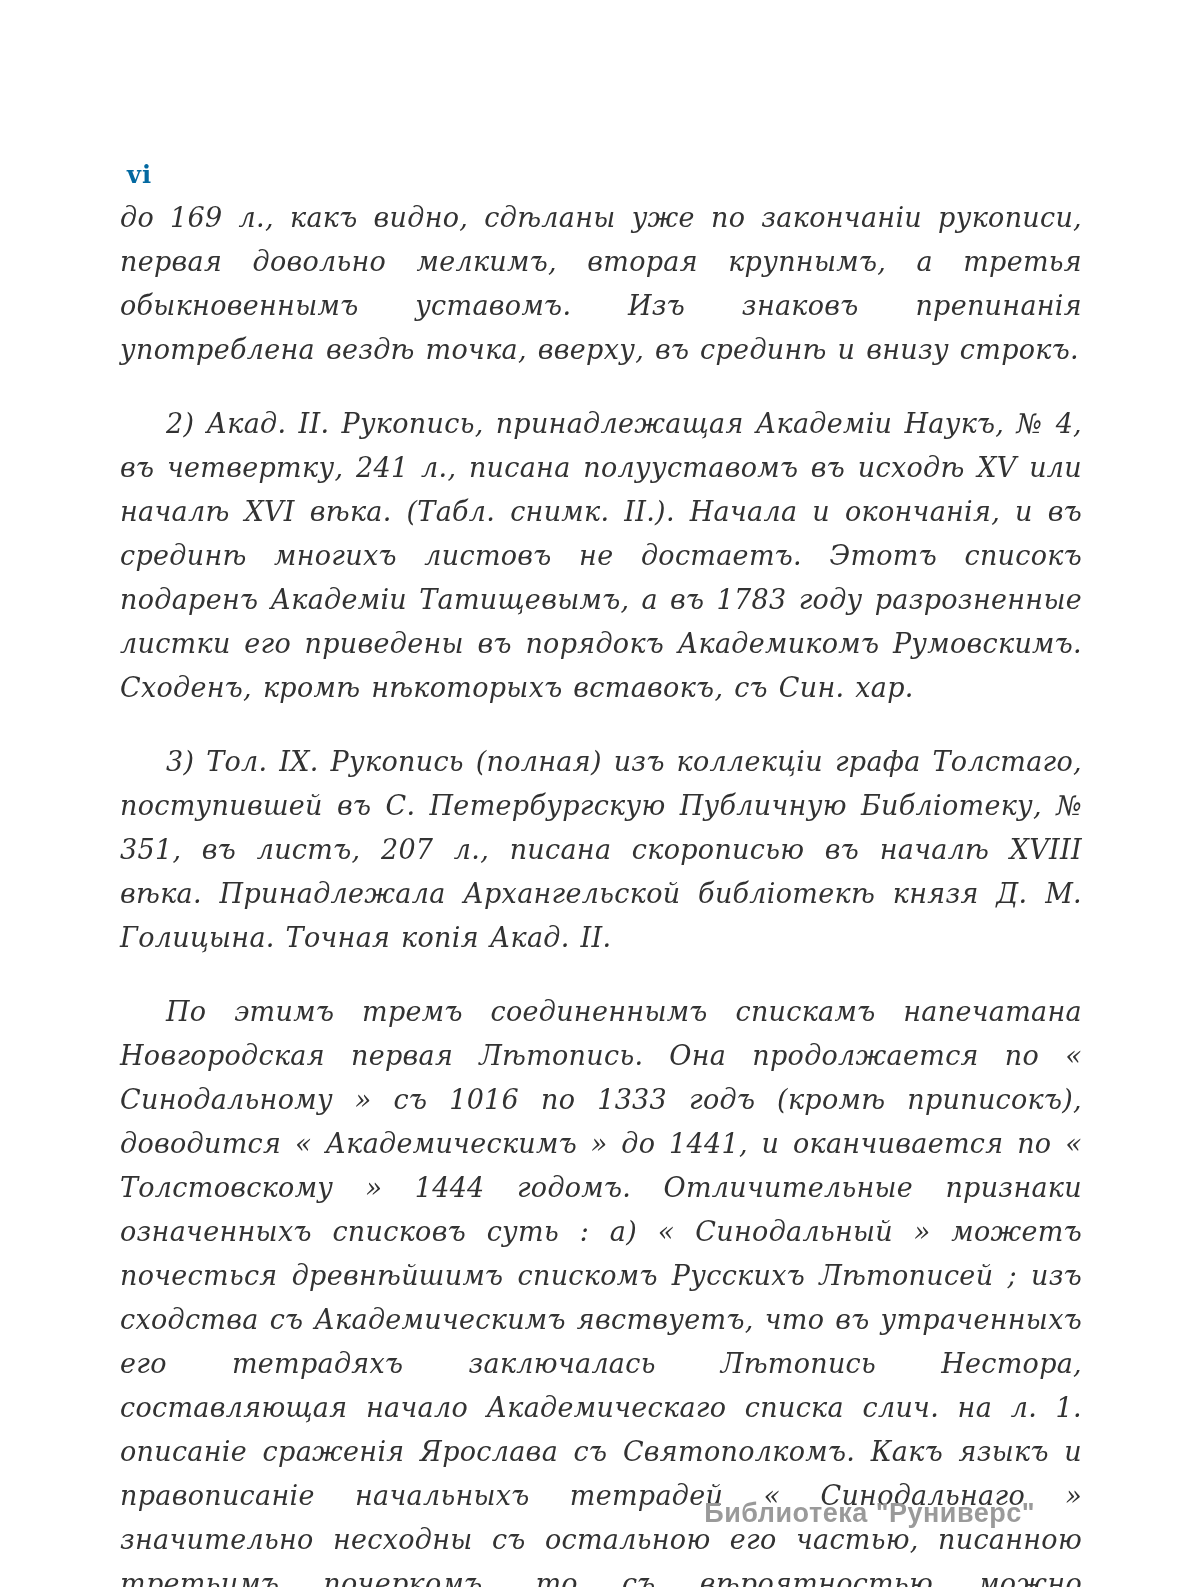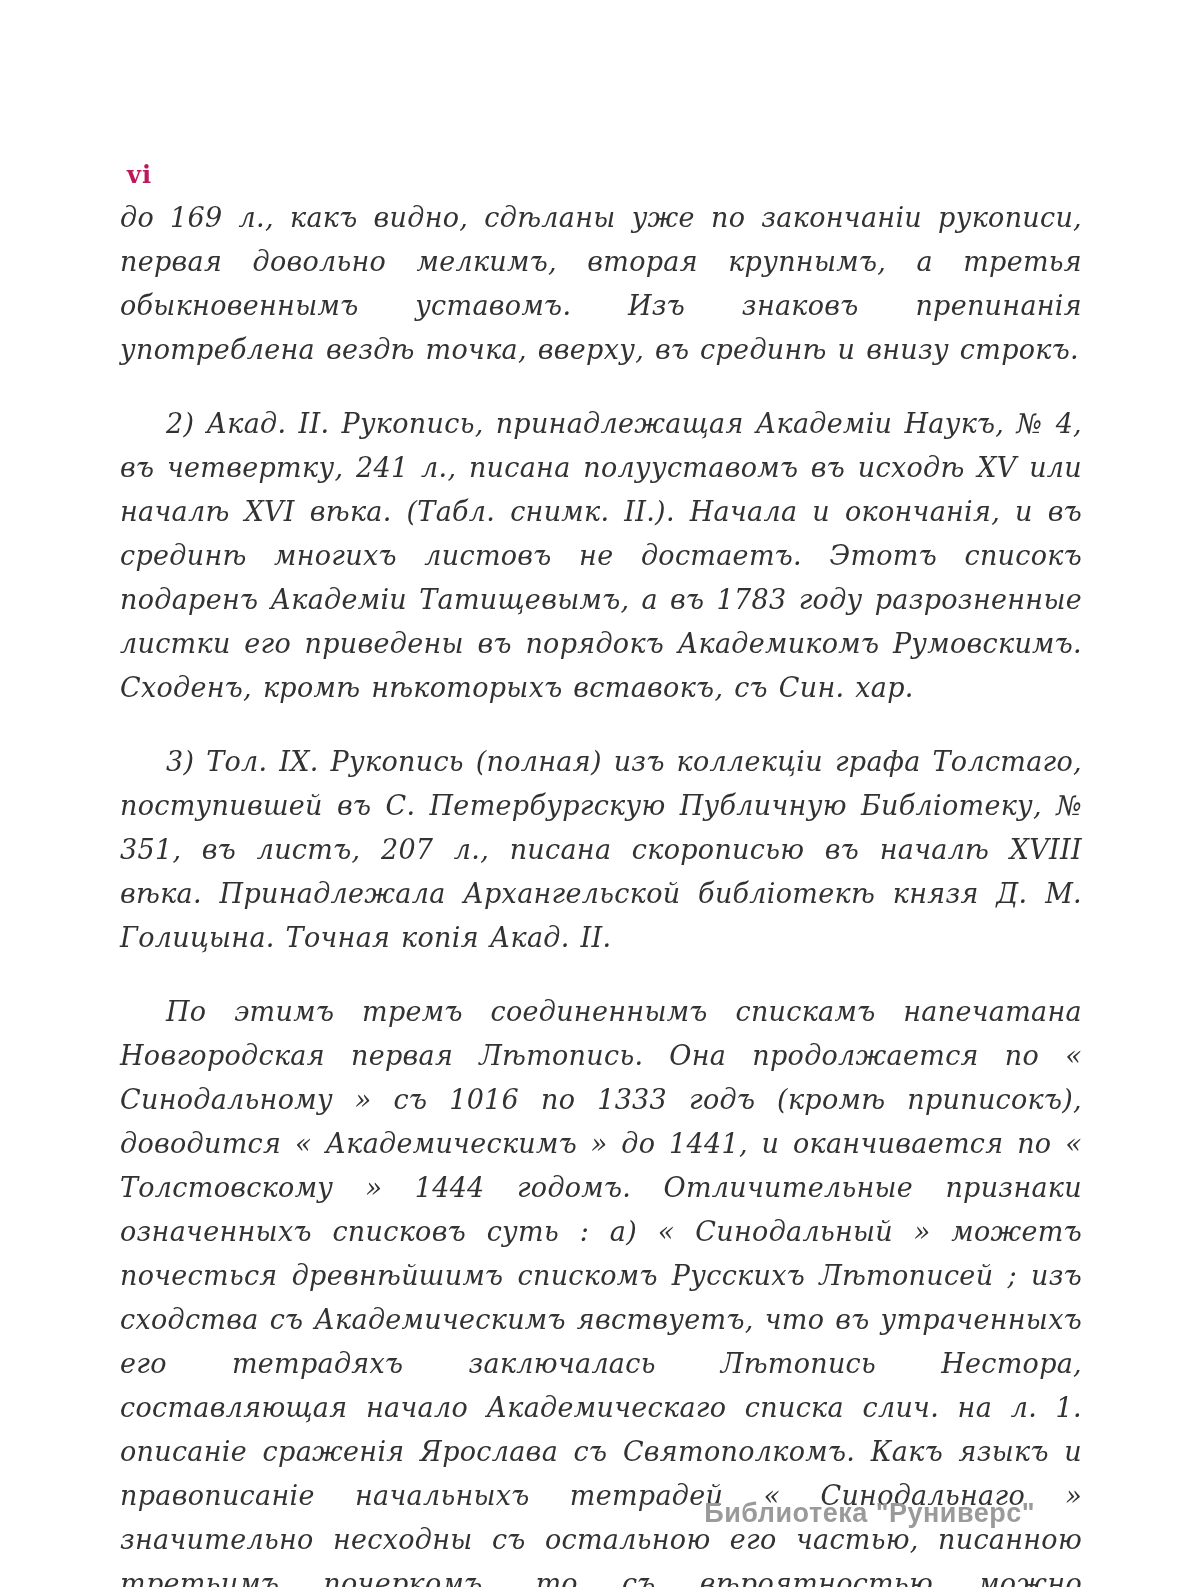--- a/index.html
+++ b/index.html
@@ -14,21 +14,21 @@
     background: #ffffff;
     overflow: hidden;
     font-family: "DejaVu Serif", serif;
   }
   .page-number {
     position: absolute;
     top: 160px;
     left: 127px;
     font-size: 24px;
     font-weight: bold;
-    color: #be185d;
+    color: #0369a1;
     letter-spacing: 1px;
     font-family: "DejaVu Serif", serif;
   }
   .text-block {
     position: absolute;
     top: 196px;
     left: 120px;
     width: 962px;
     color: #323232;
   }

